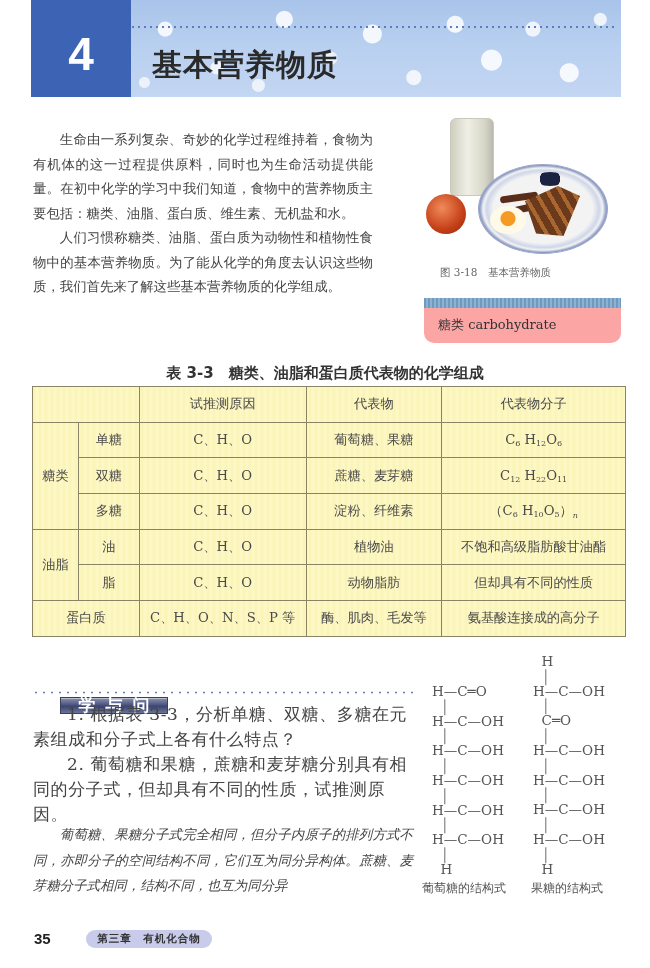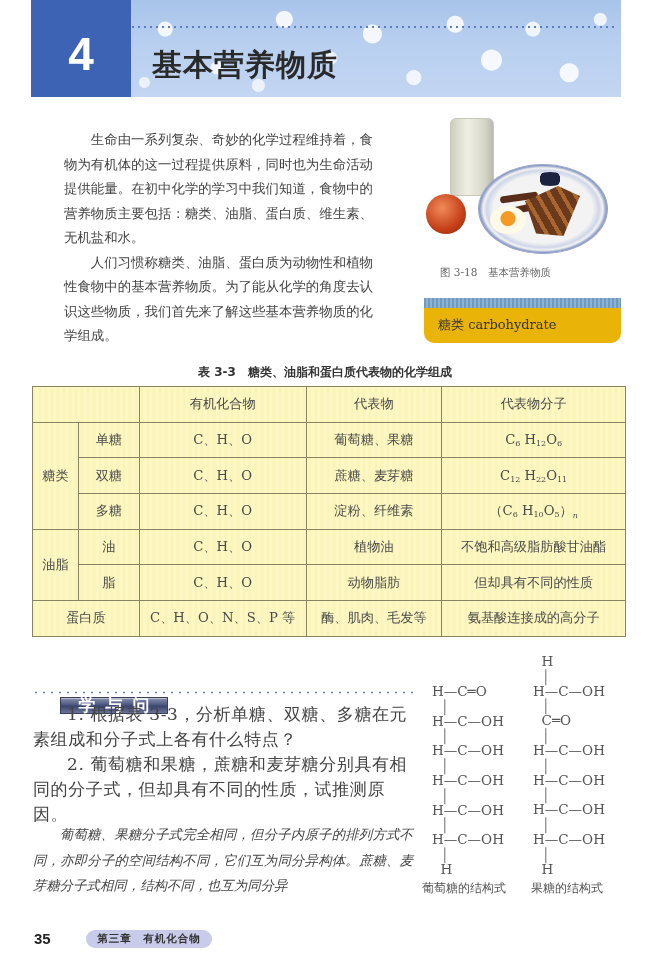--- a/index.html
+++ b/index.html
@@ -41,21 +41,21 @@
   .page-title {
     position: absolute; left: 152px; top: 45px; font-size: 30px; font-weight: bold;
     color: #2a2a2a; letter-spacing: 1px;
   }
 
   
   .intro {
     position: absolute; left: 33px; top: 128px; width: 340px;
     font-size: 13.4px; line-height: 24.5px; color: #444; text-align: justify;
   }
-  .intro p { text-indent: 2em; margin-left: 31px; }
+  .intro p { text-indent: 2em; }
 
   
   .figure { position: absolute; left: 420px; top: 114px; width: 205px; height: 160px; }
   .glass {
     position: absolute; left: 30px; top: 4px; width: 44px; height: 78px;
     background: linear-gradient(90deg, #cfcfbf, #efefe5 40%, #d6d6c8 80%, #b9b9ad);
     border-radius: 6px 6px 4px 4px; border: 1px solid #c8c8bc;
   }
   .plate {
     position: absolute; left: 58px; top: 50px; width: 130px; height: 90px;
@@ -81,31 +81,31 @@
     position: absolute; left: 6px; top: 80px; width: 40px; height: 40px; border-radius: 50%;
     background: radial-gradient(circle at 40% 35%, #f08b5a, #c54018 60%, #8d2a10);
   }
   .fig-caption {
     position: absolute; left: 440px; top: 266px; font-size: 10.5px; color: #666;
   }
 
   
   .term-box {
     position: absolute; left: 424px; top: 298px; width: 197px; height: 45px;
-    background: #eab308; border-radius: 0 0 10px 10px; overflow: hidden;
+    background: #fca5a5; border-radius: 0 0 10px 10px; overflow: hidden;
   }
   .term-stripe {
     height: 10px; background: repeating-linear-gradient(90deg, #6e9ac0 0 2px, #8fb2d2 2px 4px);
   }
   .term-text { padding: 8px 0 0 14px; font-size: 13px; color: #333; }
 
   
   .table-caption {
     position: absolute; left: 0; width: 650px; top: 364px; text-align: center;
-    font-family: "DejaVu Sans", sans-serif; font-size: 12px; font-weight: bold; color: #333;
+    font-family: "DejaVu Sans", sans-serif; font-size: 15px; font-weight: bold; color: #333;
   }
   table.comp {
     position: absolute; left: 32px; top: 386px; width: 594px; border-collapse: collapse;
     background: repeating-linear-gradient(90deg, #fbf4b8 0 3px, #fdf7c6 3px 6px);
     font-size: 13.2px; color: #4a4a4a;
   }
   table.comp td, table.comp th {
     border: 1px solid #8a8466; text-align: center; font-weight: normal; height: 35.7px;
   }
   table.comp { border: 1.5px solid #5a5644; }
@@ -195,21 +195,21 @@
   <colgroup>
     <col style="width:46px">
       <col style="width:61px">
       <col style="width:167px">
       <col style="width:136px">
       <col style="width:184px">
   </colgroup>
   <tbody>
       <tr>
     <th colspan="2"></th>
-    <th>有机化合物</th>
+    <th>试推测原因</th>
     <th>代表物</th>
     <th>代表物分子</th>
   </tr>
   <tr>
     <td rowspan="3">糖类</td>
     <td>单糖</td>
     <td>C、H、O</td>
     <td>葡萄糖、果糖</td>
     <td><span>C</span><span class="sub">6</span> <span>H</span><span class="sub">12</span><span>O</span><span class="sub">6</span></td>
   </tr>

